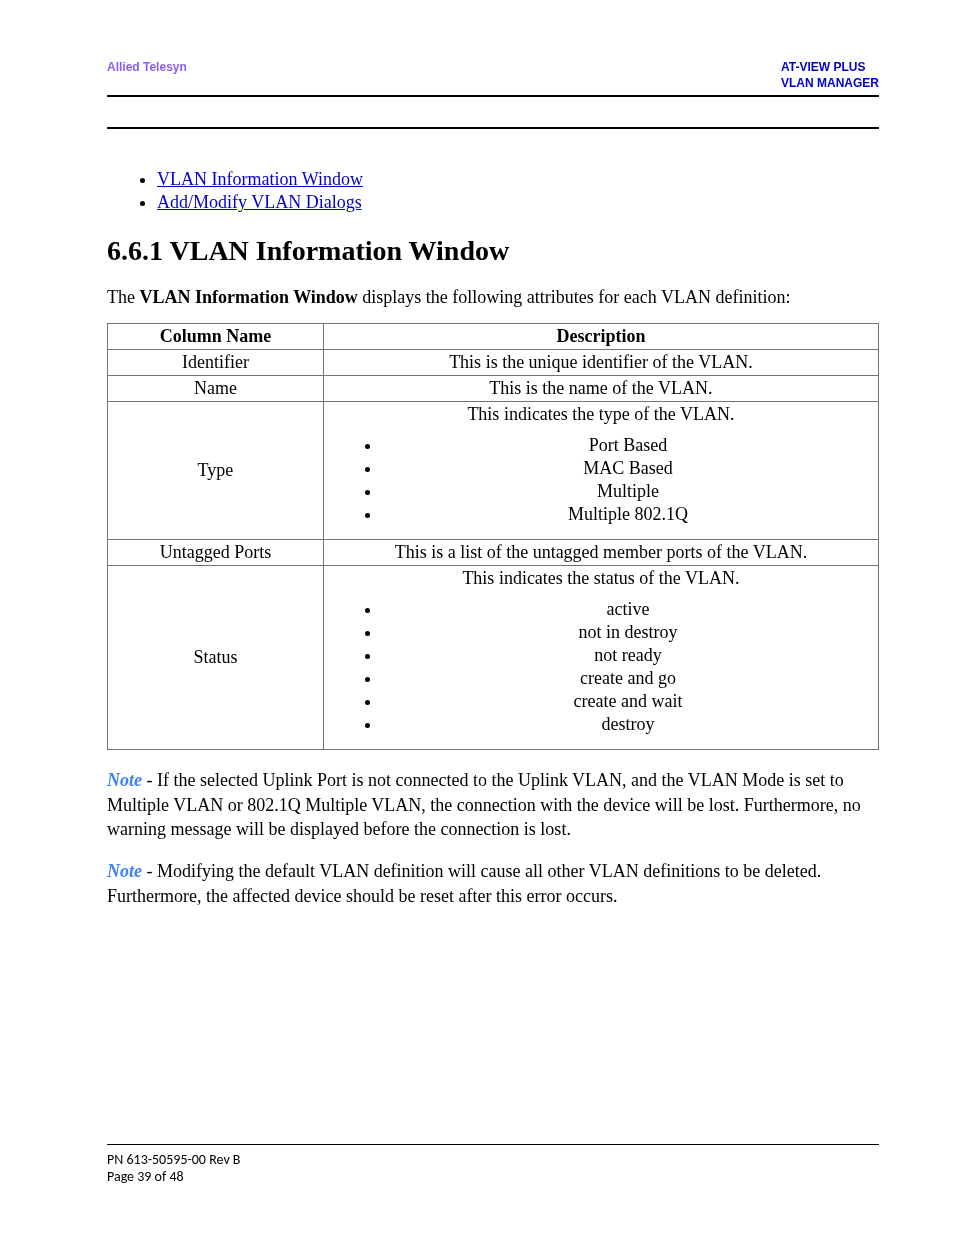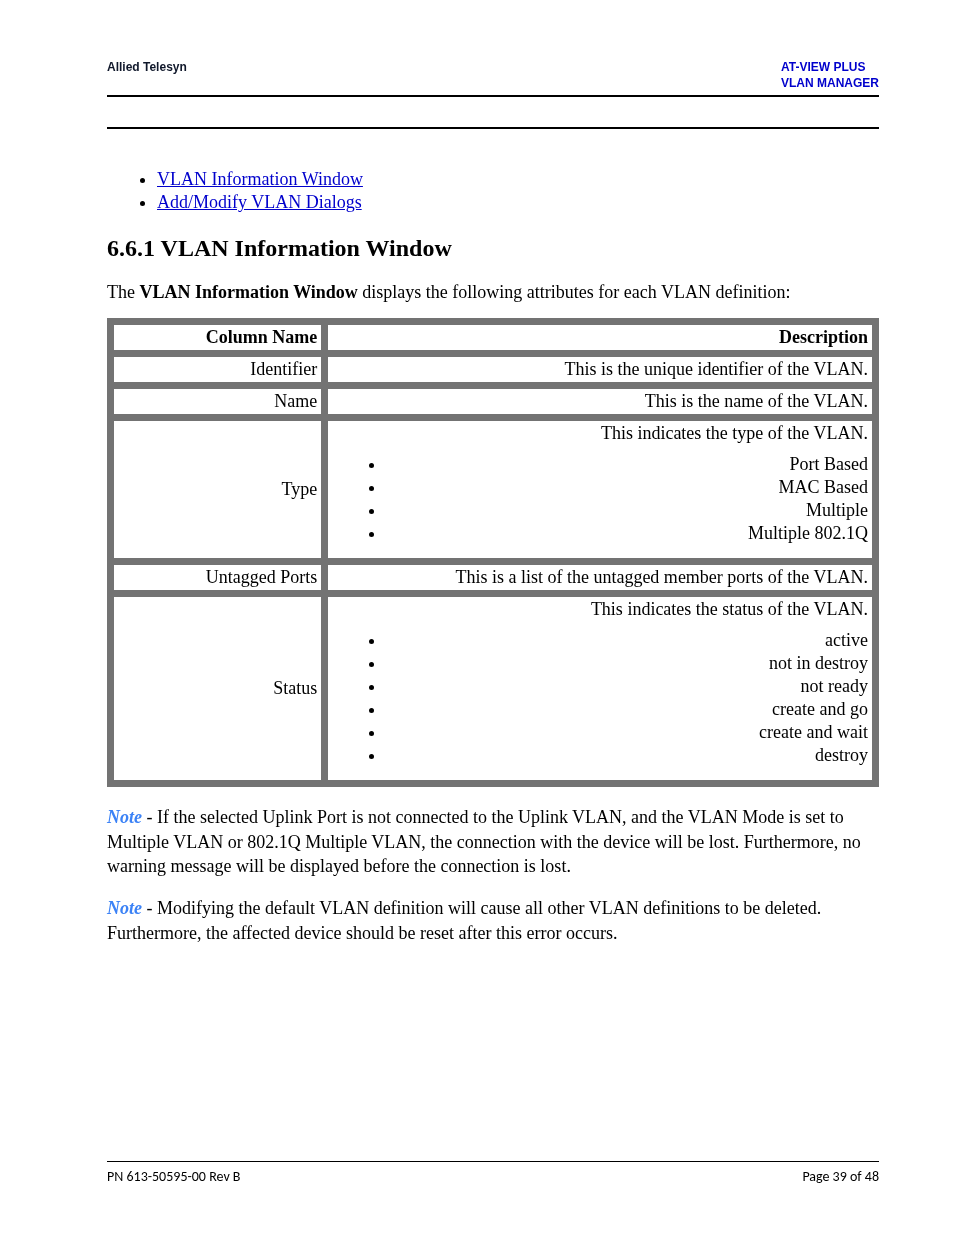--- a/index.html
+++ b/index.html
@@ -19,21 +19,21 @@
   }
   .header-row {
     display: flex;
     justify-content: space-between;
     align-items: flex-start;
     font-family: Verdana, Arial, sans-serif;
     font-size: 12px;
     font-weight: bold;
   }
   .header-left {
-    color: #0f172a;
+    color: #8b5cf6;
   }
   .header-right {
     text-align: left;
     color: #0000cc;
     line-height: 1.3;
   }
   .header-rule {
     border: none;
     border-top: 2px solid #000;
     margin: 4px 0 30px 0;
@@ -49,35 +49,35 @@
     margin: 20px 0 40px 0;
   }
   p { margin: 0 0 14px 0; line-height: 1.35; }
   ul.topic-list {
     margin: 6px 0 22px 30px;
     padding-left: 20px;
   }
   ul.topic-list li { margin: 2px 0; }
   a.topic-link { color: #0000cc; text-decoration: underline; }
   h2.subsection {
-    font-size: 24px;
+    font-size: 28px;
     font-weight: bold;
     margin: 10px 0 18px 0;
   }
   .intro b { font-weight: bold; }
   table.info-table {
     border-collapse: collapse;
     width: 100%;
     margin: 10px 0 18px 0;
     font-size: 18px;
   }
   table.info-table th, table.info-table td {
-    border: 7px solid #737373;
+    border: 1px solid #737373;
     padding: 2px 4px;
-    text-align: right;
+    text-align: center;
     vertical-align: middle;
   }
   table.info-table th {
     font-weight: bold;
     background: #fff;
   }
   .col-name { width: 28%; }
   .cell-top-para { margin: 0 0 10px 0; }
   ul.inner-list {
     margin: 4px 0 12px 36px;
@@ -99,20 +99,21 @@
   .footer-rule {
     border: none;
     border-top: 1px solid #000;
     margin: 0 0 6px 0;
   }
   .footer-row {
     display: flex;
     justify-content: space-between;
     font-family: Calibri, Arial, sans-serif;
     font-size: 14px;
+    flex-direction: column;
   }
 </style>
 </head>
 <body>
 
 <div class="page">
   <div class="header-row">
     <div class="header-left">Allied Telesyn</div>
     <div class="header-right">
       <div>AT-VIEW PLUS</div>

